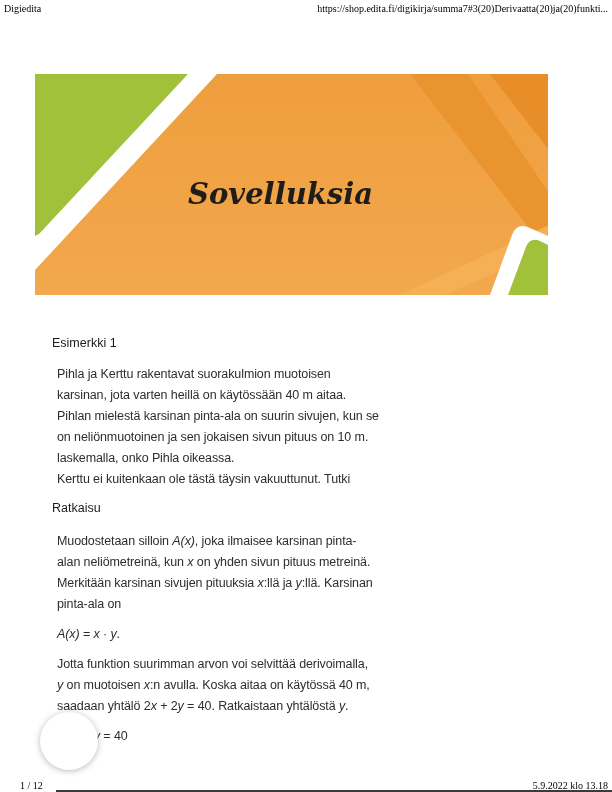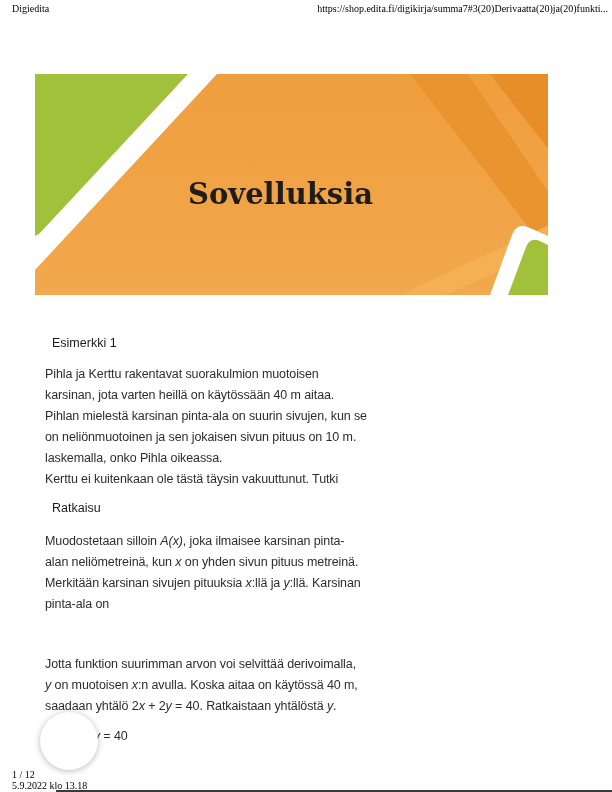--- a/index.html
+++ b/index.html
@@ -1,37 +1,37 @@
 <!DOCTYPE html>
 <html><head>
 <meta charset="utf-8">
 <style>
   html,body{margin:0;padding:0;background:#fff;}
   .page{position:relative;width:612px;height:792px;background:#ffffff;overflow:hidden;
         font-family:"Liberation Sans","DejaVu Sans",sans-serif;}
 
   
-  .hdr{position:absolute;top:3px;left:12px;right:4px;display:flex;justify-content:space-between;
+  .hdr{position:absolute;top:3px;left:4px;right:4px;display:flex;justify-content:space-between;
        font-family:"Liberation Serif",serif;font-size:10px;color:#000;}
-  .ftr{position:absolute;bottom:1px;left:12px;right:4px;display:flex;justify-content:space-between;
-       font-family:"Liberation Serif",serif;font-size:10px;color:#000;flex-direction:column;}
+  .ftr{position:absolute;bottom:1px;left:20px;right:4px;display:flex;justify-content:space-between;
+       font-family:"Liberation Serif",serif;font-size:10px;color:#000;}
   .bottom-edge{position:absolute;left:56px;right:0;bottom:0;height:2px;background:#3a3a3a;}
 
   
-  .banner{position:absolute;left:35px;top:74px;width:513px;height:221px;overflow:hidden;}
+  .banner{position:absolute;left:35px;top:74px;width:513px;height:221px;overflow:hidden;font-style:italic;}
   .banner svg{position:absolute;left:0;top:0;}
   .banner h1{position:absolute;left:0;right:22px;top:105px;margin:0;text-align:center;
              font-family:"DejaVu Serif",serif;font-weight:bold;font-size:29px;line-height:1.1;
              color:#1f1d1a;}
 
   
   .label{position:absolute;left:52px;font-size:12.5px;color:#1b1b1b;}
   .lbl1{top:336px;text-align:center;}
   .lbl2{top:501px;}
-  .para{position:absolute;left:45px;width:340px;font-size:12.5px;line-height:21px;
+  .para{position:absolute;left:57px;width:340px;font-size:12.5px;line-height:21px;
         color:#2d2d2d;letter-spacing:-0.1px;}
   .tline{height:21px;white-space:nowrap;}
   .it{font-style:italic;}
   .p1{top:364px;}
   .p2{top:531px;}
   .eq1{top:624px;}
   .p3{top:654px;}
   .eq2{top:726px;left:60px;}
 
   
@@ -81,20 +81,23 @@
 
   <div class="label lbl2">Ratkaisu</div>
 
   <div class="para p2">
       <div class="tline"><span>Muodostetaan silloin </span><span class="it">A(x)</span><span>, joka ilmaisee karsinan pinta-</span></div>
       <div class="tline"><span>alan neliömetreinä, kun </span><span class="it">x</span><span> on yhden sivun pituus metreinä.</span></div>
       <div class="tline"><span>Merkitään karsinan sivujen pituuksia </span><span class="it">x</span><span>:llä ja </span><span class="it">y</span><span>:llä. Karsinan</span></div>
       <div class="tline"><span>pinta-ala on</span></div>
     </div>
 
+  <div class="para eq1">
+      <div class="tline"><span class="it">A(x)</span><span> = </span><span class="it">x</span><span> · </span><span class="it">y</span><span>.</span></div>
+    </div>
 
   <div class="para p3">
       <div class="tline"><span>Jotta funktion suurimman arvon voi selvittää derivoimalla,</span></div>
       <div class="tline"><span class="it">y</span><span> on muotoisen </span><span class="it">x</span><span>:n avulla. Koska aitaa on käytössä 40 m,</span></div>
       <div class="tline"><span>saadaan yhtälö 2</span><span class="it">x</span><span> + 2</span><span class="it">y</span><span> = 40. Ratkaistaan yhtälöstä </span><span class="it">y</span><span>.</span></div>
     </div>
 
   <div class="para eq2">
       <div class="tline"><span>2</span><span class="it">x</span><span> + 2</span><span class="it">y</span><span> = 40</span></div>
     </div>

